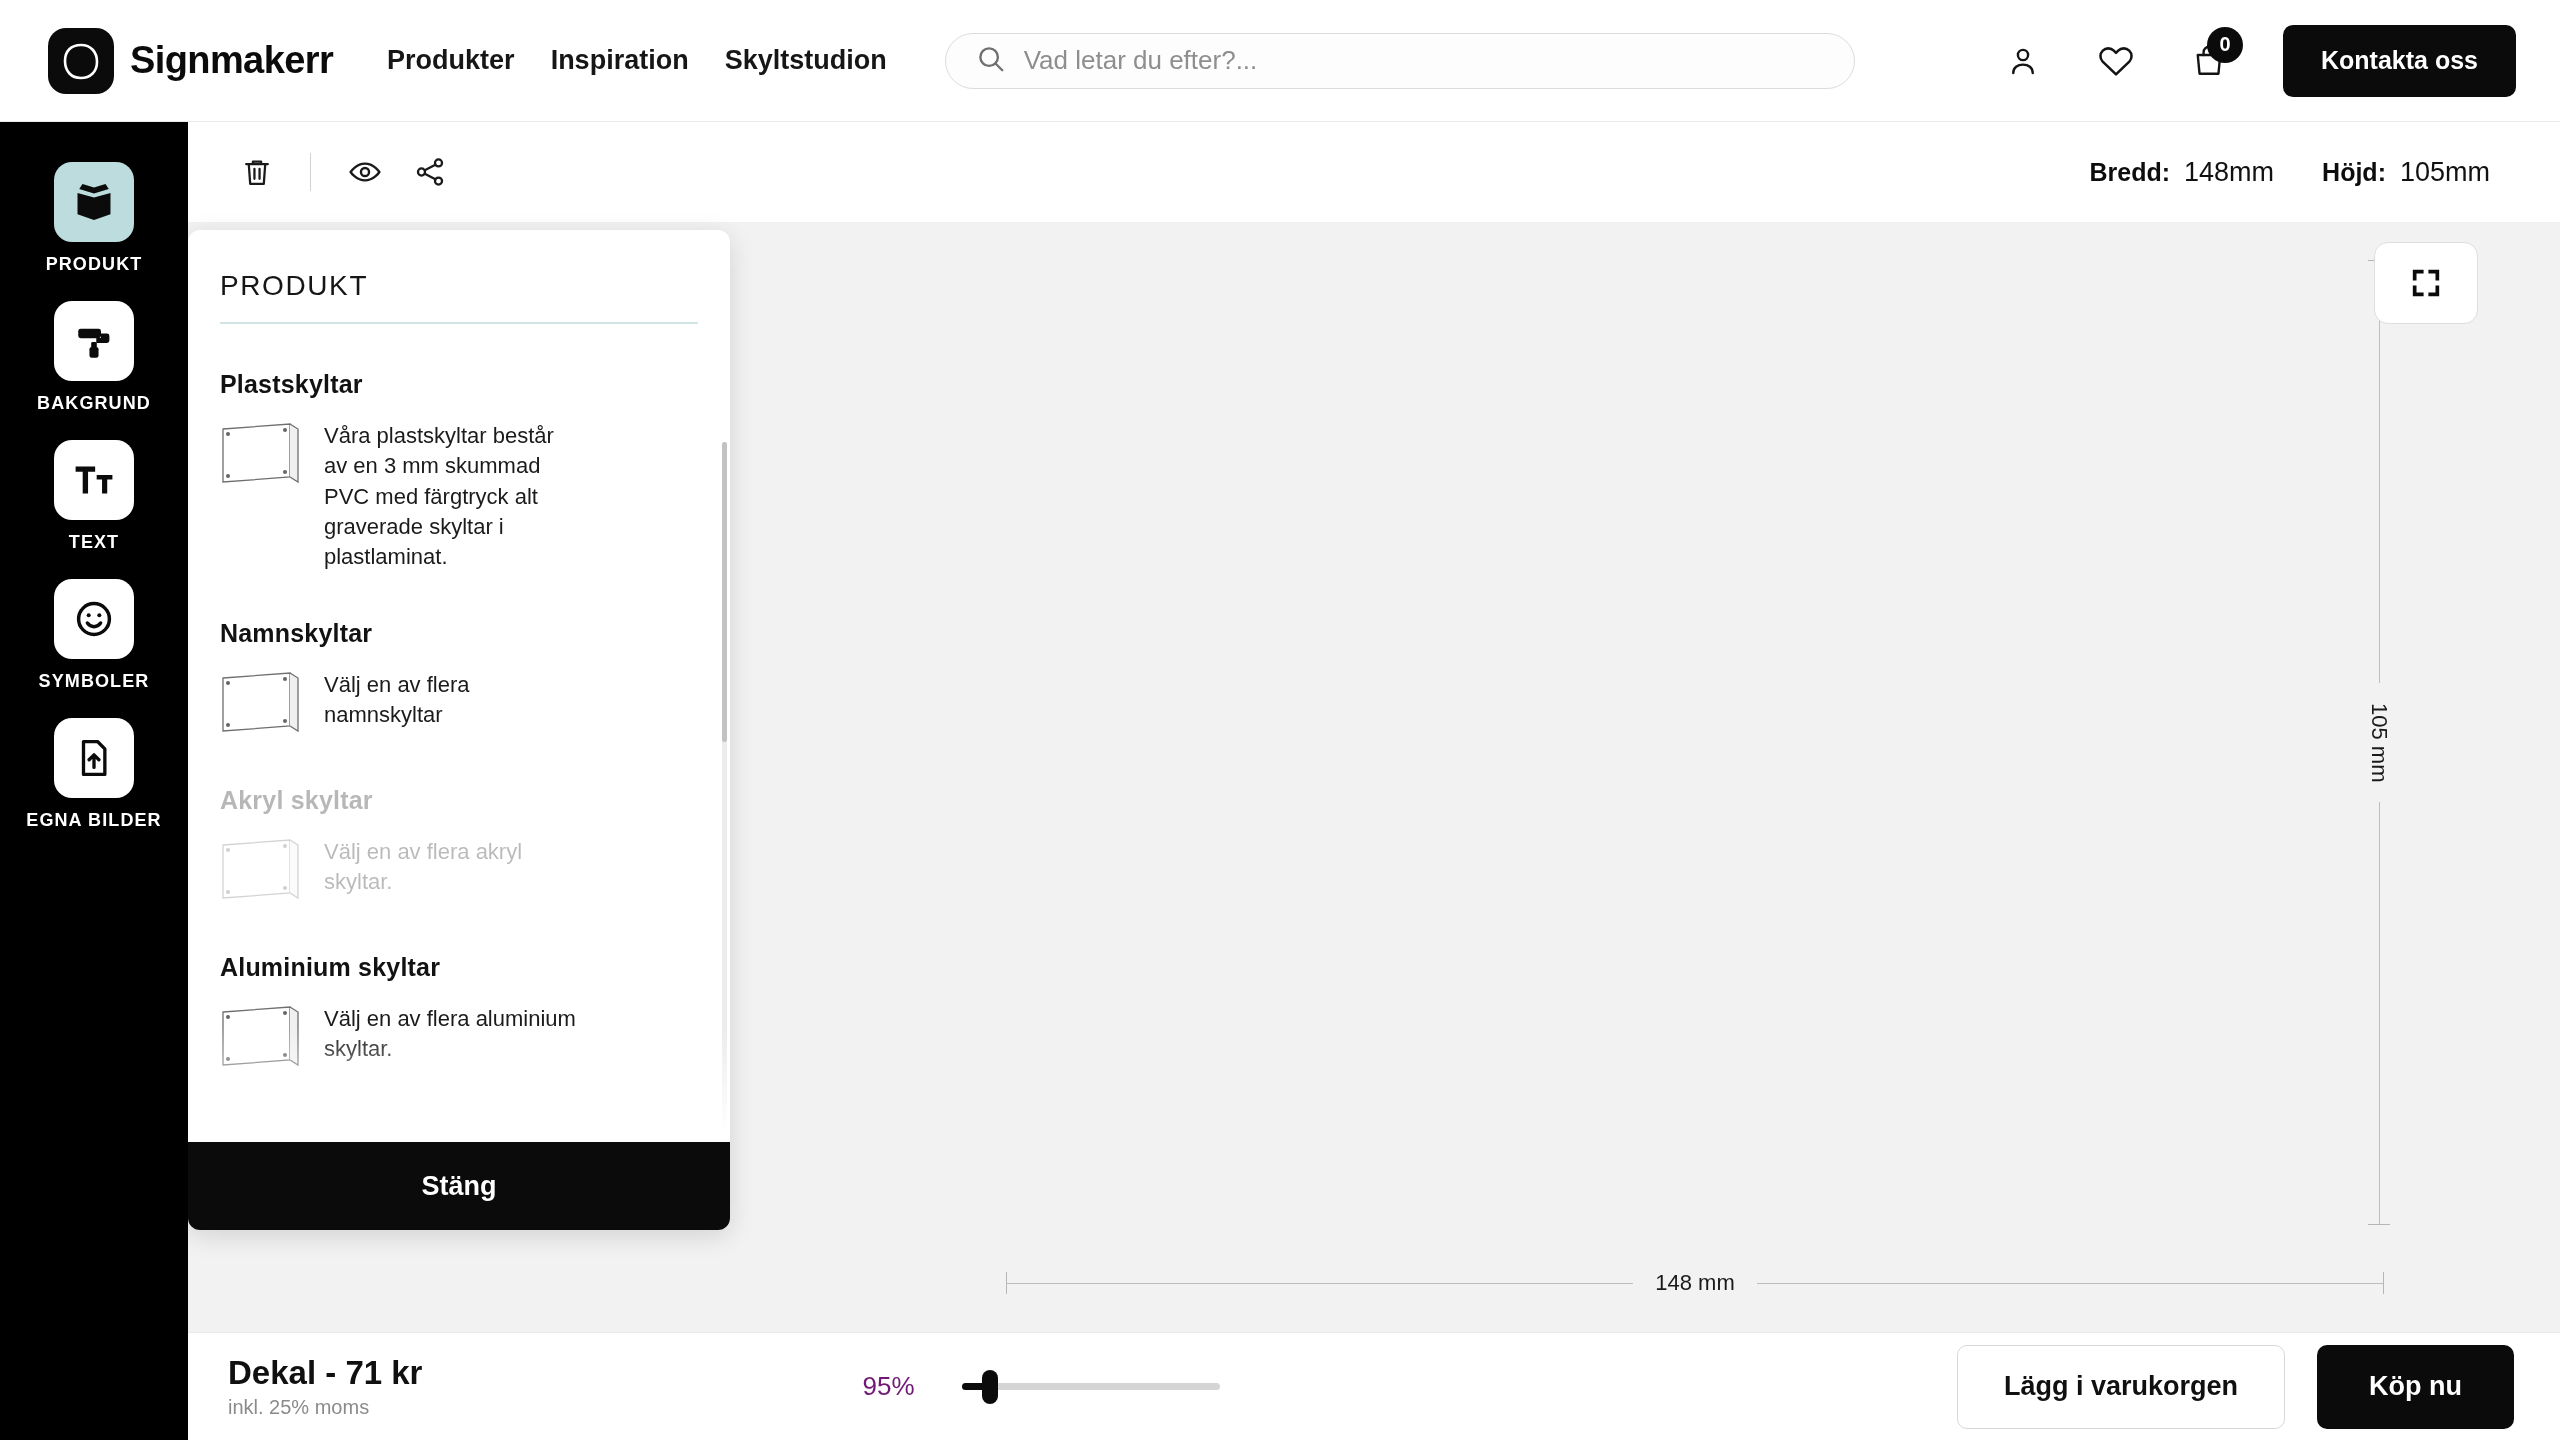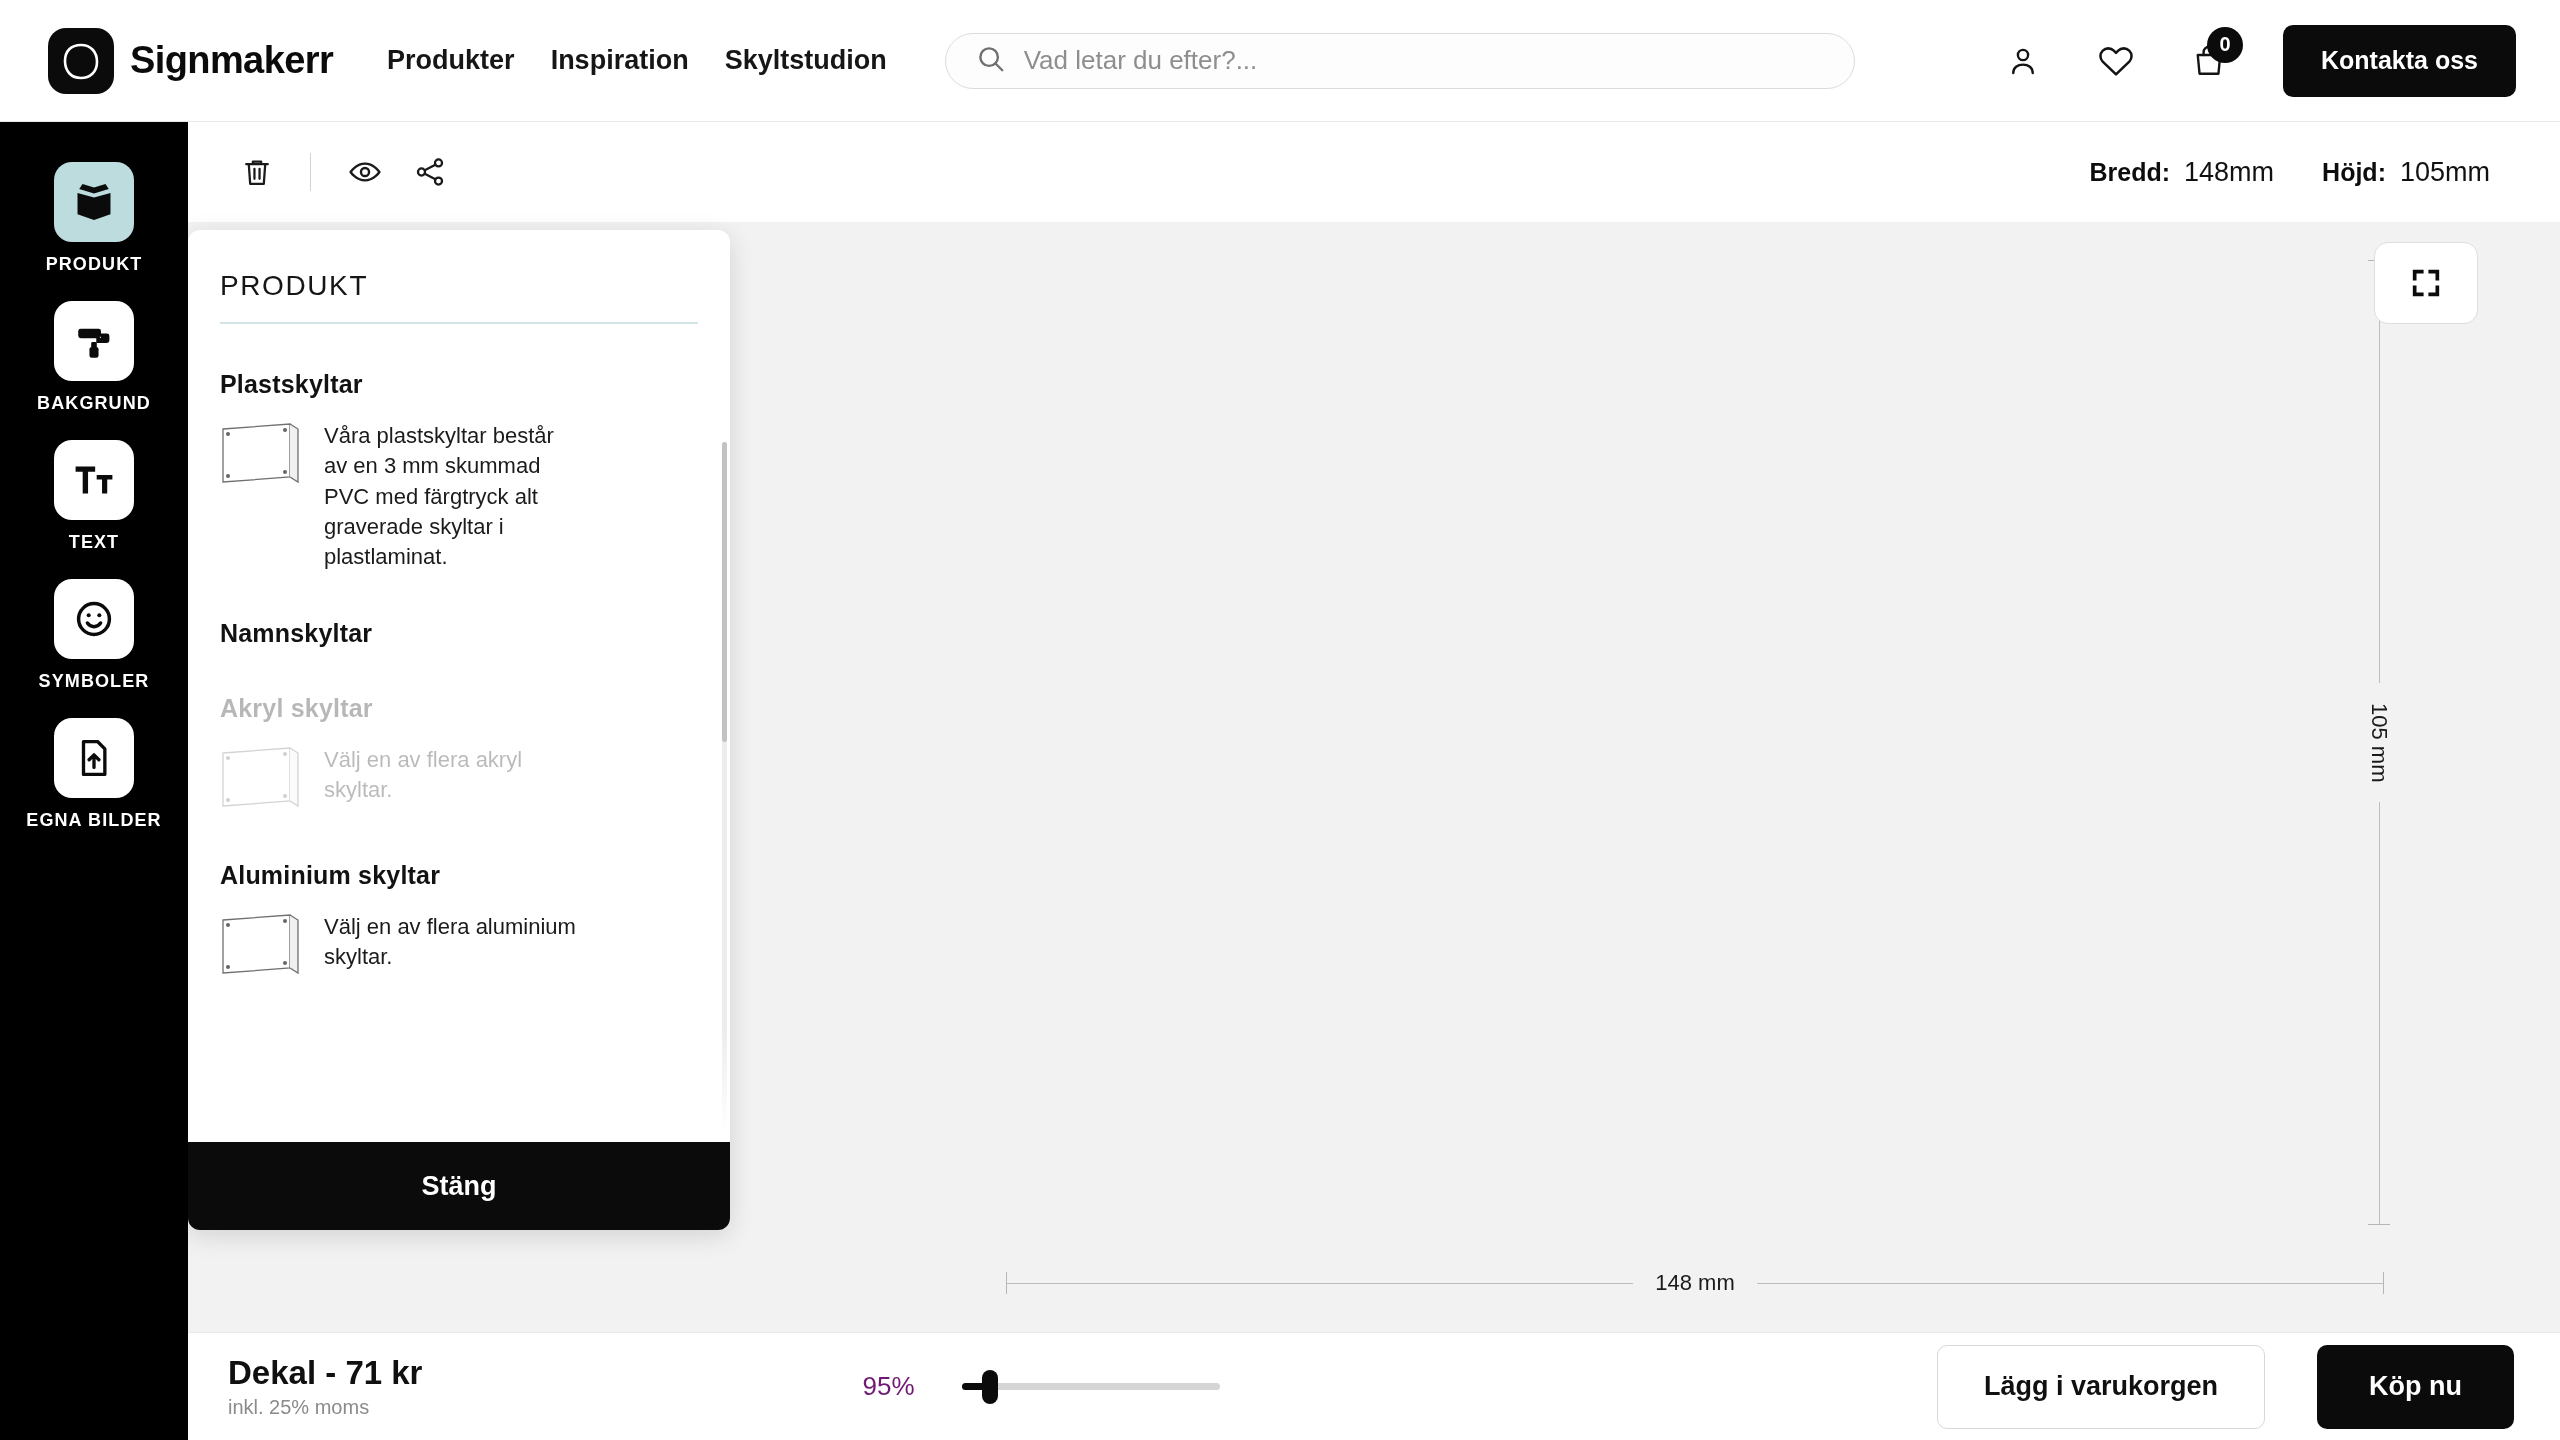--- a/index.html
+++ b/index.html
@@ -243,21 +243,21 @@
   .price-sub { font-size: 20px; color: #8b8b8b; margin-top: 4px; }
   .zoom-block { display: flex; align-items: center; gap: 28px; margin-left: 440px; }
   .zoom-pct { font-size: 26px; color: #701a75; width: 72px; }
   .slider { position: relative; width: 258px; height: 34px; display: flex; align-items: center; cursor: pointer; }
   .slider-track { position: absolute; left: 0; right: 0; height: 7px; background: #d5d5d5; border-radius: 4px; }
   .slider-fill { position: absolute; left: 0; width: 28px; height: 7px; background: #0b0b0b; border-radius: 4px; }
   .slider-thumb {
     position: absolute; left: 20px;
     width: 16px; height: 34px; background: #0b0b0b; border-radius: 8px;
   }
-  .cart-actions { margin-left: auto; margin-right: 46px; display: flex; align-items: center; gap: 52px; }
+  .cart-actions { margin-left: auto; margin-right: 46px; display: flex; align-items: center; gap: 32px; }
   .btn-outline {
     background: #ffffff; border: 1px solid #d8d8d8; border-radius: 10px;
     height: 84px; padding: 0 46px;
     font-size: 27px; font-weight: 700; color: #101010;
     display: flex; align-items: center; justify-content: center; cursor: pointer;
     font-family: "Liberation Sans", sans-serif; white-space: nowrap;
   }
   .btn-solid {
     background: #0b0b0b; border: none; border-radius: 10px;
     height: 84px; padding: 0 52px;
@@ -464,20 +464,33 @@
             <circle cx="8" cy="55" r="1.4" fill="#5a5a5a"></circle>
               <circle cx="65" cy="51" r="1.4" fill="#5a5a5a"></circle>
           </svg>
         </span>
         <div class="prod-desc">Våra plastskyltar består av en 3 mm skummad PVC med färgtryck alt graverade skyltar i plastlaminat.</div>
       </div>
     </div>
 
     <div class="prod">
       <div class="prod-name">Namnskyltar</div>
+      <div class="prod-row">
+        <span>
+          <svg width="82" height="66" viewBox="0 0 82 66" fill="none" stroke="#6f6f6f" stroke-width="1.3">
+            <path d="M3 8 L70 3 L70 56 L3 61 Z" fill="#ffffff"></path>
+            <path d="M70 3 L78 8 L78 61 L70 56" fill="#f0f0f0"></path>
+            <circle cx="8" cy="13" r="1.4" fill="#5a5a5a"></circle>
+              <circle cx="65" cy="9" r="1.4" fill="#5a5a5a"></circle>
+            <circle cx="8" cy="55" r="1.4" fill="#5a5a5a"></circle>
+              <circle cx="65" cy="51" r="1.4" fill="#5a5a5a"></circle>
+          </svg>
+        </span>
+        <div class="prod-desc">Välj en av flera namnskyltar</div>
+      </div>
     </div>
 
     <div class="prod faded">
       <div class="prod-name">Akryl skyltar</div>
       <div class="prod-row">
         <span>
           <svg width="82" height="66" viewBox="0 0 82 66" fill="none" stroke="#6f6f6f" stroke-width="1.3">
             <path d="M3 8 L70 3 L70 56 L3 61 Z" fill="#ffffff"></path>
             <path d="M70 3 L78 8 L78 61 L70 56" fill="#f0f0f0"></path>
             <circle cx="8" cy="13" r="1.4" fill="#5a5a5a"></circle>

